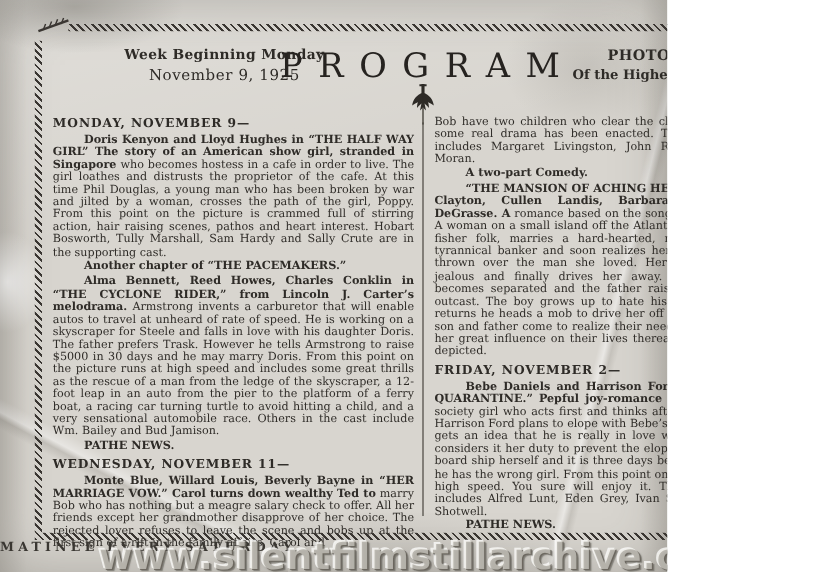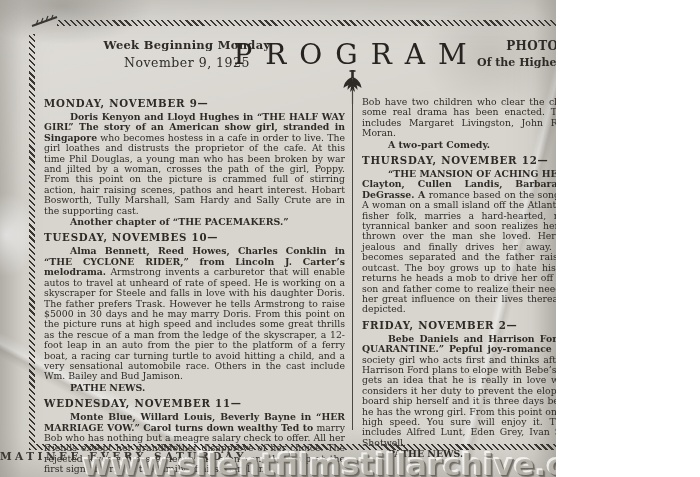--- a/index.html
+++ b/index.html
@@ -93,33 +93,31 @@
     <path d="M9.5 10 L12 22 L9.5 19.5 L7 22 Z" fill="#2e2b27"></path>
     <path d="M9.5 20 L9.5 34" stroke="#4a463f" stroke-width="1.2"></path>
   </svg>
   <div class="divider-line"></div>
 
   <section class="col col-left">
     <h3 class="day">MONDAY, NOVEMBER 9—</h3>
     <p class="entry"><span class="lead">Doris Kenyon and Lloyd Hughes in “THE HALF WAY GIRL” The story of an American show girl, stranded in Singapore</span> <span>who becomes hostess in a cafe in order to live. The girl loathes and distrusts the proprietor of the cafe. At this time Phil Douglas, a young man who has been broken by war and jilted by a woman, crosses the path of the girl, Poppy. From this point on the picture is crammed full of stirring action, hair raising scenes, pathos and heart interest. Hobart Bosworth, Tully Marshall, Sam Hardy and Sally Crute are in the supporting cast.</span></p>
     <p class="note">Another chapter of “THE PACEMAKERS.”</p>
 
-    <h3 class="day">TUESDAY, NOVEMBES 10—</h3>
     <p class="entry"><span class="lead">Alma Bennett, Reed Howes, Charles Conklin in “THE CYCLONE RIDER,” from Lincoln J. Carter’s melodrama.</span> <span>Armstrong invents a carburetor that will enable autos to travel at unheard of rate of speed. He is working on a skyscraper for Steele and falls in love with his daughter Doris. The father prefers Trask. However he tells Armstrong to raise $5000 in 30 days and he may marry Doris. From this point on the picture runs at high speed and includes some great thrills as the rescue of a man from the ledge of the skyscraper, a 12-foot leap in an auto from the pier to the platform of a ferry boat, a racing car turning turtle to avoid hitting a child, and a very sensational automobile race. Others in the cast include Wm. Bailey and Bud Jamison.</span></p>
     <p class="note">PATHE NEWS.</p>
 
     <h3 class="day">WEDNESDAY, NOVEMBER 11—</h3>
     <p class="entry"><span class="lead">Monte Blue, Willard Louis, Beverly Bayne in “HER MARRIAGE VOW.” Carol turns down wealthy Ted to</span> <span>marry Bob who has nothing but a meagre salary check to offer. All her friends except her grandmother disapprove of her choice. The rejected lover refuses to leave the scene and bobs up at the first sign of a rift in the family affairs. Carol and</span></p>
   </section>
 
   <section class="col col-right">
     <p class="entry no-indent">Bob have two children who clear the clouds but only after some real drama has been enacted. The supporting cast includes Margaret Livingston, John Roche and Priscilla Moran.</p>
     <p class="note">A two-part Comedy.</p>
 
-    <h3 class="day">THURSDAY, NOVEMBER 12—</h3>
     <p class="entry"><span class="lead">“THE MANSION OF ACHING HEARTS,” with Ethel Clayton, Cullen Landis, Barbara Bedford, Sam DeGrasse. A</span> <span>romance based on the song of the same name. A woman on a small island off the Atlantic coast, peopled by fisher folk, marries a hard-hearted, narrow-minded and tyrannical banker and soon realizes her mistake in having thrown over the man she loved. Her husband becomes jealous and finally drives her away. Mother and child becomes separated and the father raises the child as an outcast. The boy grows up to hate his mother. When she returns he heads a mob to drive her off the island. How the son and father come to realize their need of the woman and her great influence on their lives thereafter is interestingly depicted.</span></p>
 
     <h3 class="day">FRIDAY, NOVEMBER 2—</h3>
     <p class="entry"><span class="lead">Bebe Daniels and Harrison Ford in “LOVERS IN QUARANTINE.” Pepful joy-romance of a daring</span> <span>young society girl who acts first and thinks afterward. The theme: Harrison Ford plans to elope with Bebe’s sister. Miss Daniels gets an idea that he is really in love with her (Bebe) and considers it her duty to prevent the elopement. She goes on board ship herself and it is three days before Ford discovers he has the wrong girl. From this point on the comedy runs at high speed. You sure will enjoy it. The supporting cast includes Alfred Lunt, Eden Grey, Ivan Simpson and Marie Shotwell.</span></p>
     <p class="note">PATHE NEWS.</p>
   </section>
 
   <div class="footer">MATINEE EVERY SATURDAY</div>
   <div class="watermark">www.silentfilmstillarchive.com</div>
 

